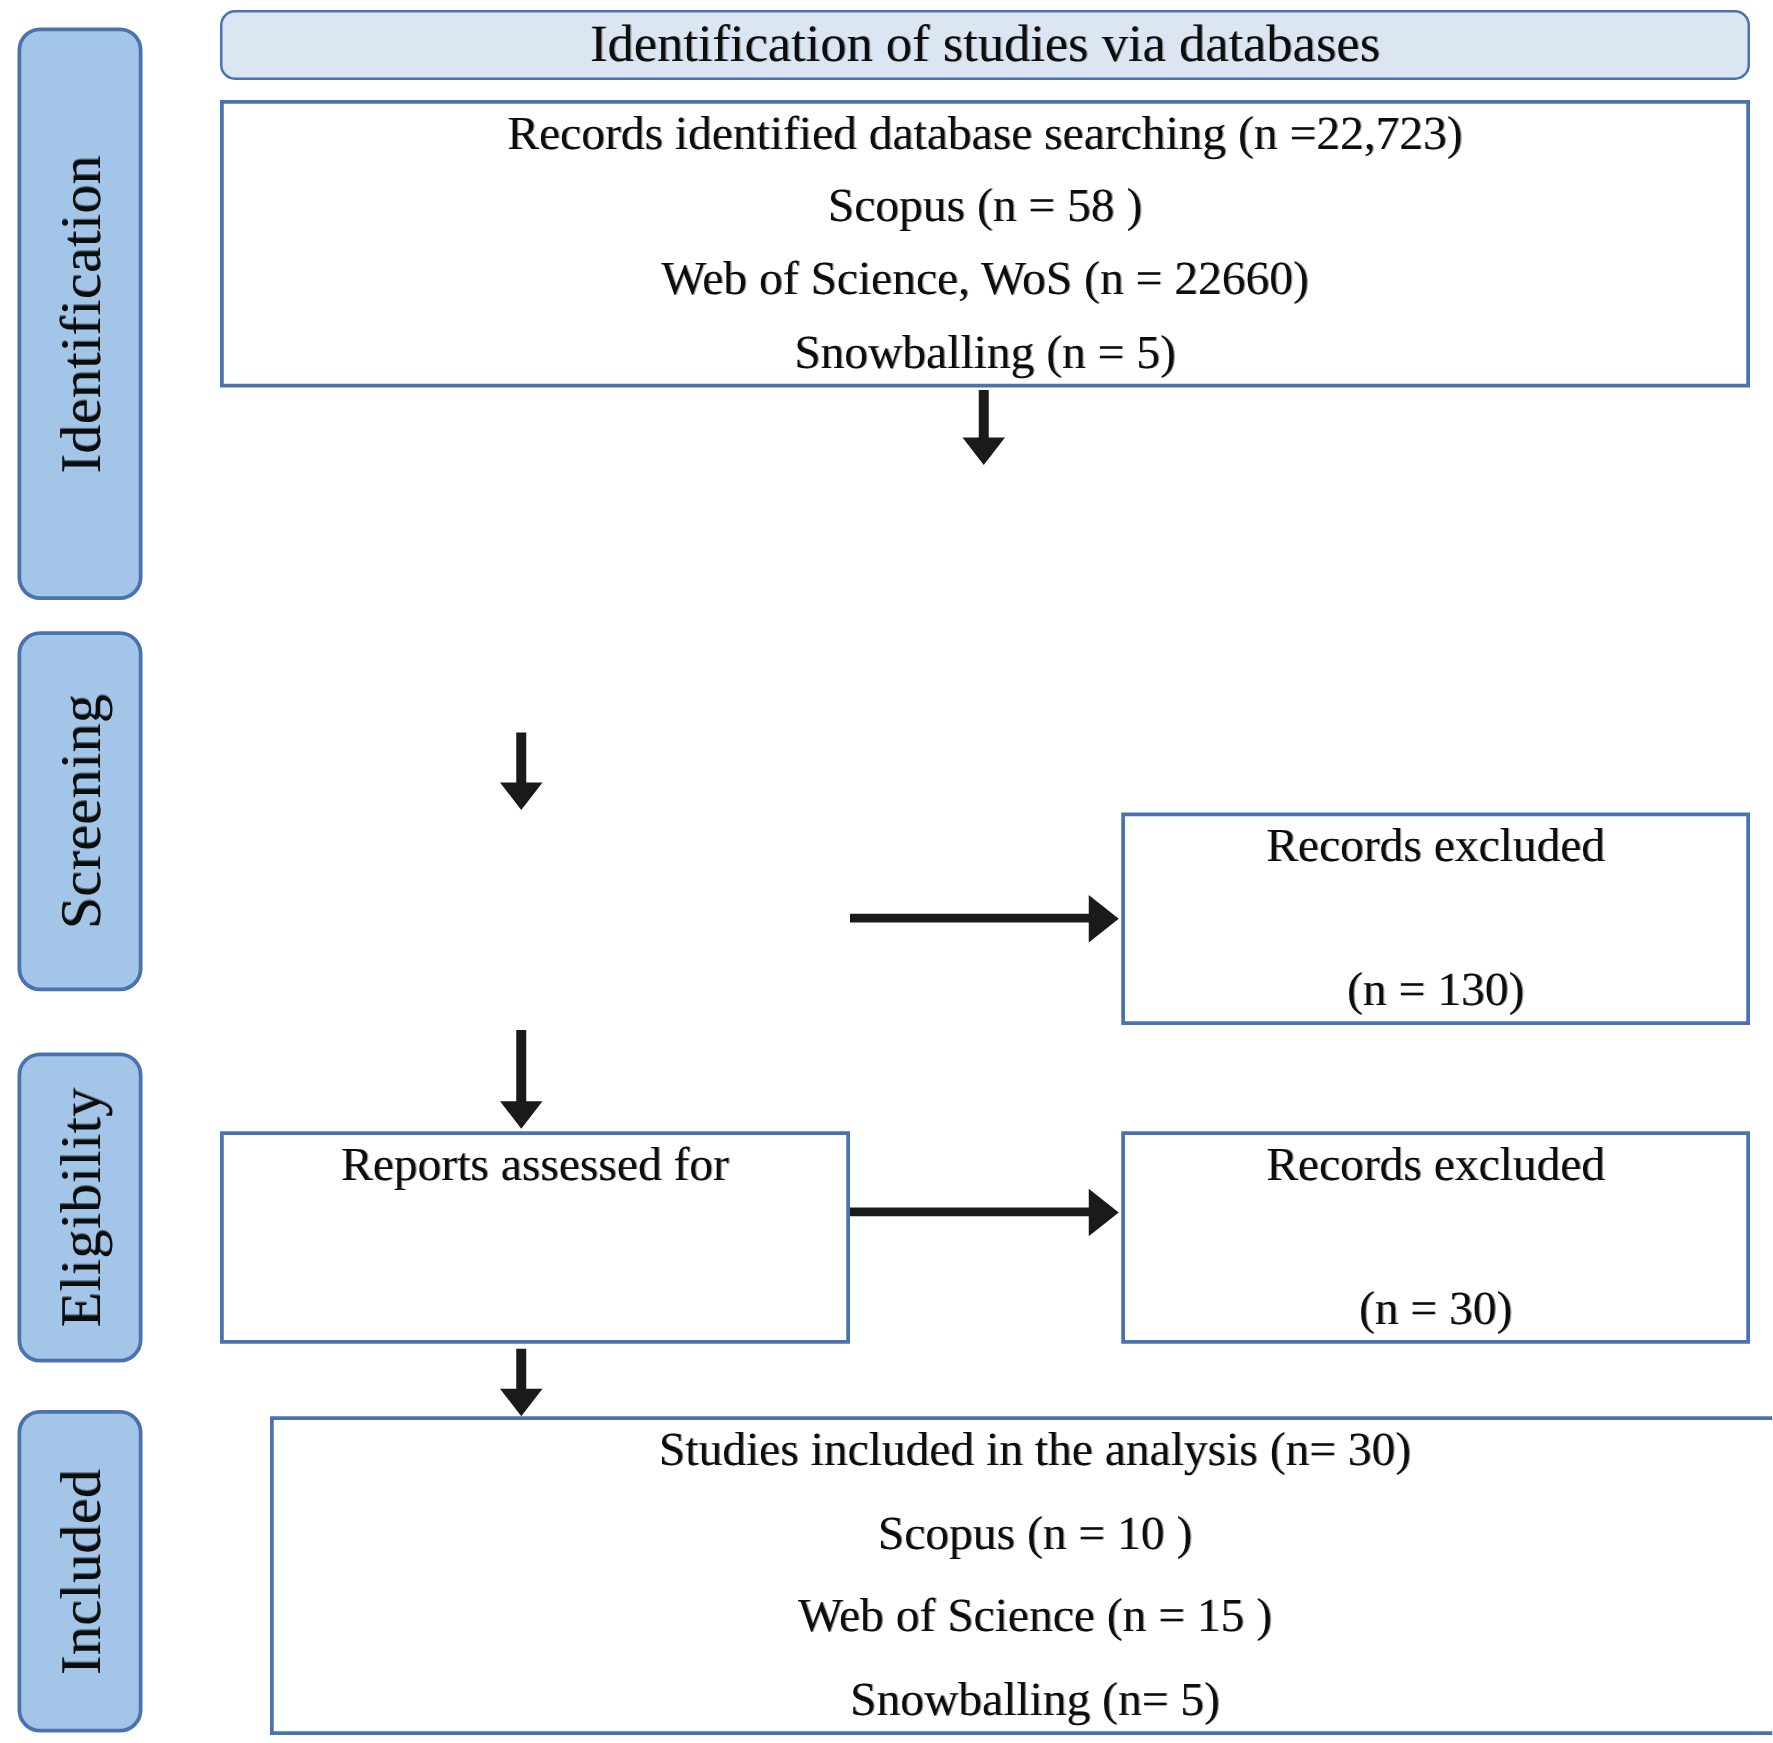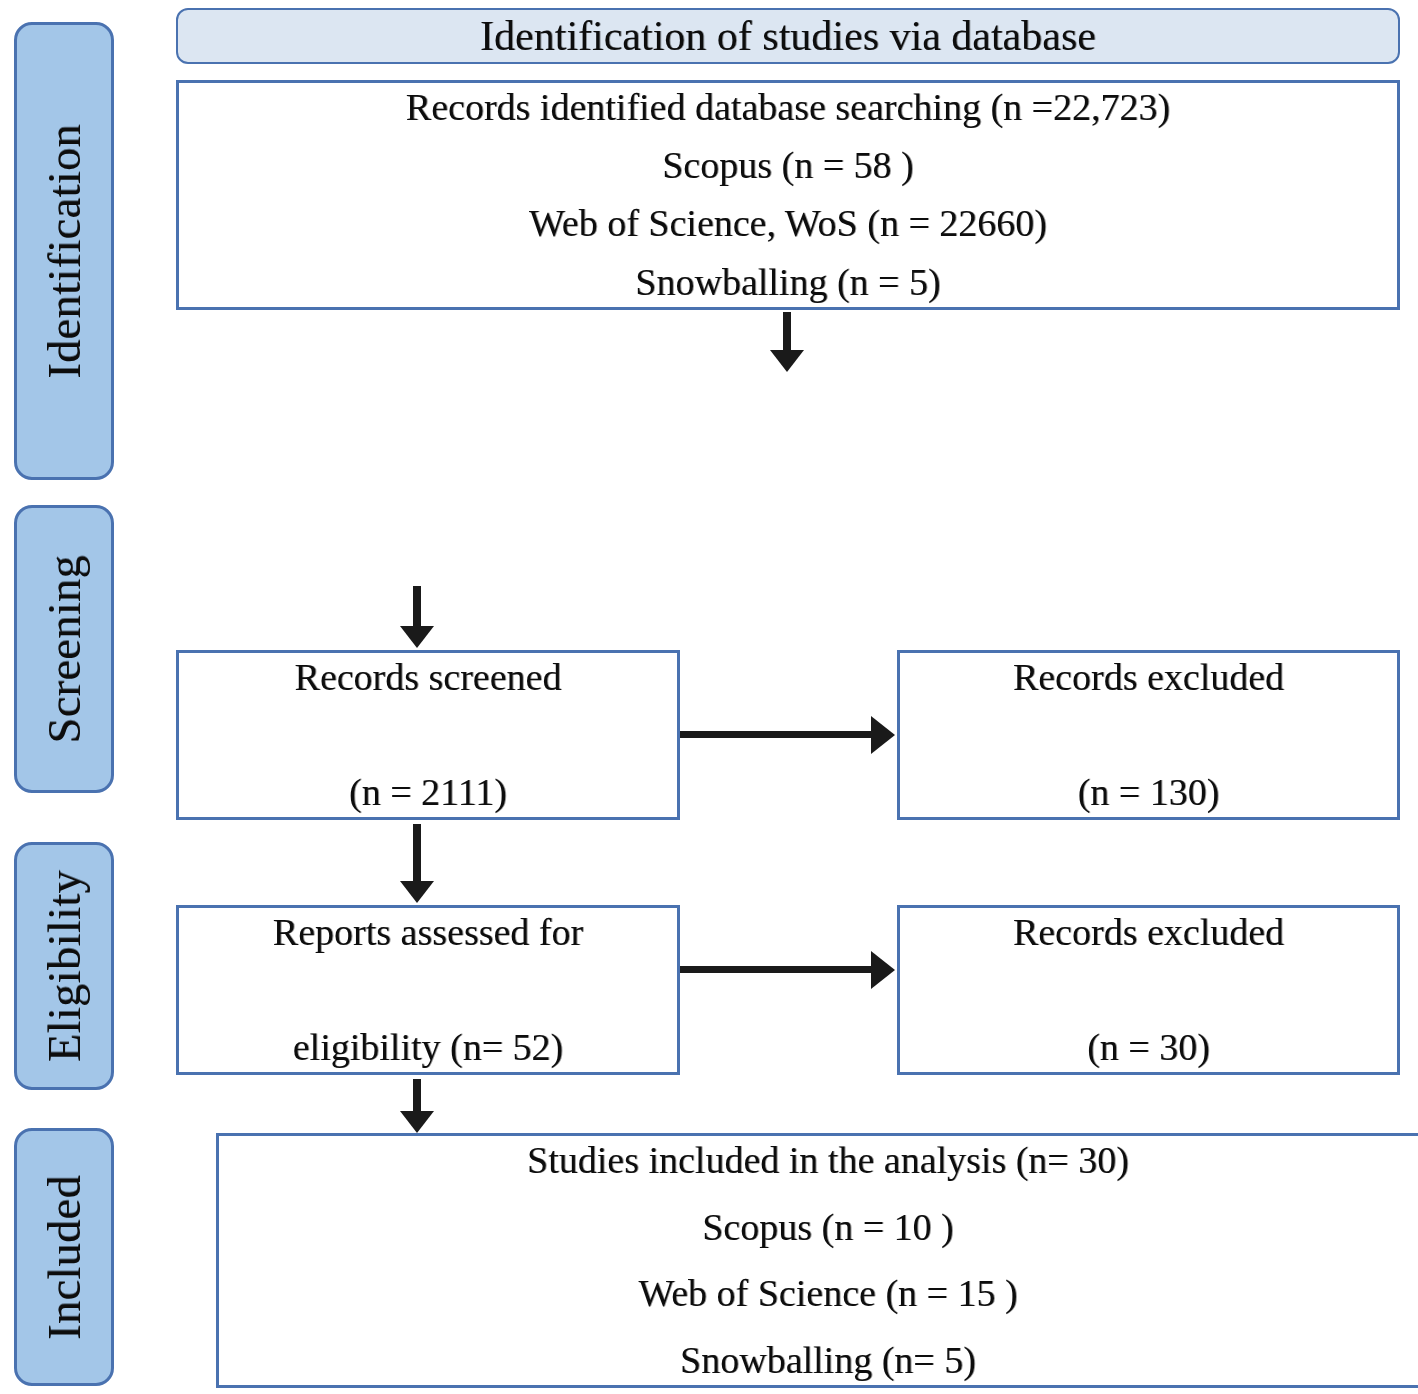--- a/index.html
+++ b/index.html
@@ -159,52 +159,47 @@
     <span class="stage-label-text">Screening</span>
   </div>
   <div class="stage-label" id="stage-eligibility">
     <span class="stage-label-text">Eligibility</span>
   </div>
   <div class="stage-label" id="stage-included">
     <span class="stage-label-text">Included</span>
   </div>
 
   <div id="header-banner">
-    <span class="banner-text">Identification of studies via database</span>
+    <span class="banner-text">Identification of studies via databases</span>
   </div>
 
   <div class="flow-box" id="box-identified">
     <div class="flow-line">Records identified database searching (n =22,723)</div>
     <div class="flow-line">Scopus (n = 58 )</div>
     <div class="flow-line">Web of Science, WoS (n = 22660)</div>
     <div class="flow-line">Snowballing (n = 5)</div>
   </div>
 
   <div class="arrow-v" id="arrow-ident-to-limits"></div>
 
 
   <div class="arrow-v" id="arrow-limits-to-screened"></div>
 
-  <div class="flow-box" id="box-screened">
-    <div class="flow-line">Records screened</div>
-    <div class="flow-line">(n = 2111)</div>
-  </div>
 
   <div class="arrow-h" id="arrow-screened-to-excluded"></div>
 
   <div class="flow-box" id="box-excluded-1">
     <div class="flow-line">Records excluded</div>
     <div class="flow-line">(n = 130)</div>
   </div>
 
   <div class="arrow-v" id="arrow-screened-to-elig"></div>
 
   <div class="flow-box" id="box-eligibility">
     <div class="flow-line">Reports assessed for</div>
-    <div class="flow-line">eligibility (n= 52)</div>
   </div>
 
   <div class="arrow-h" id="arrow-elig-to-excluded"></div>
 
   <div class="flow-box" id="box-excluded-2">
     <div class="flow-line">Records excluded</div>
     <div class="flow-line">(n = 30)</div>
   </div>
 
   <div class="arrow-v" id="arrow-elig-to-included"></div>

